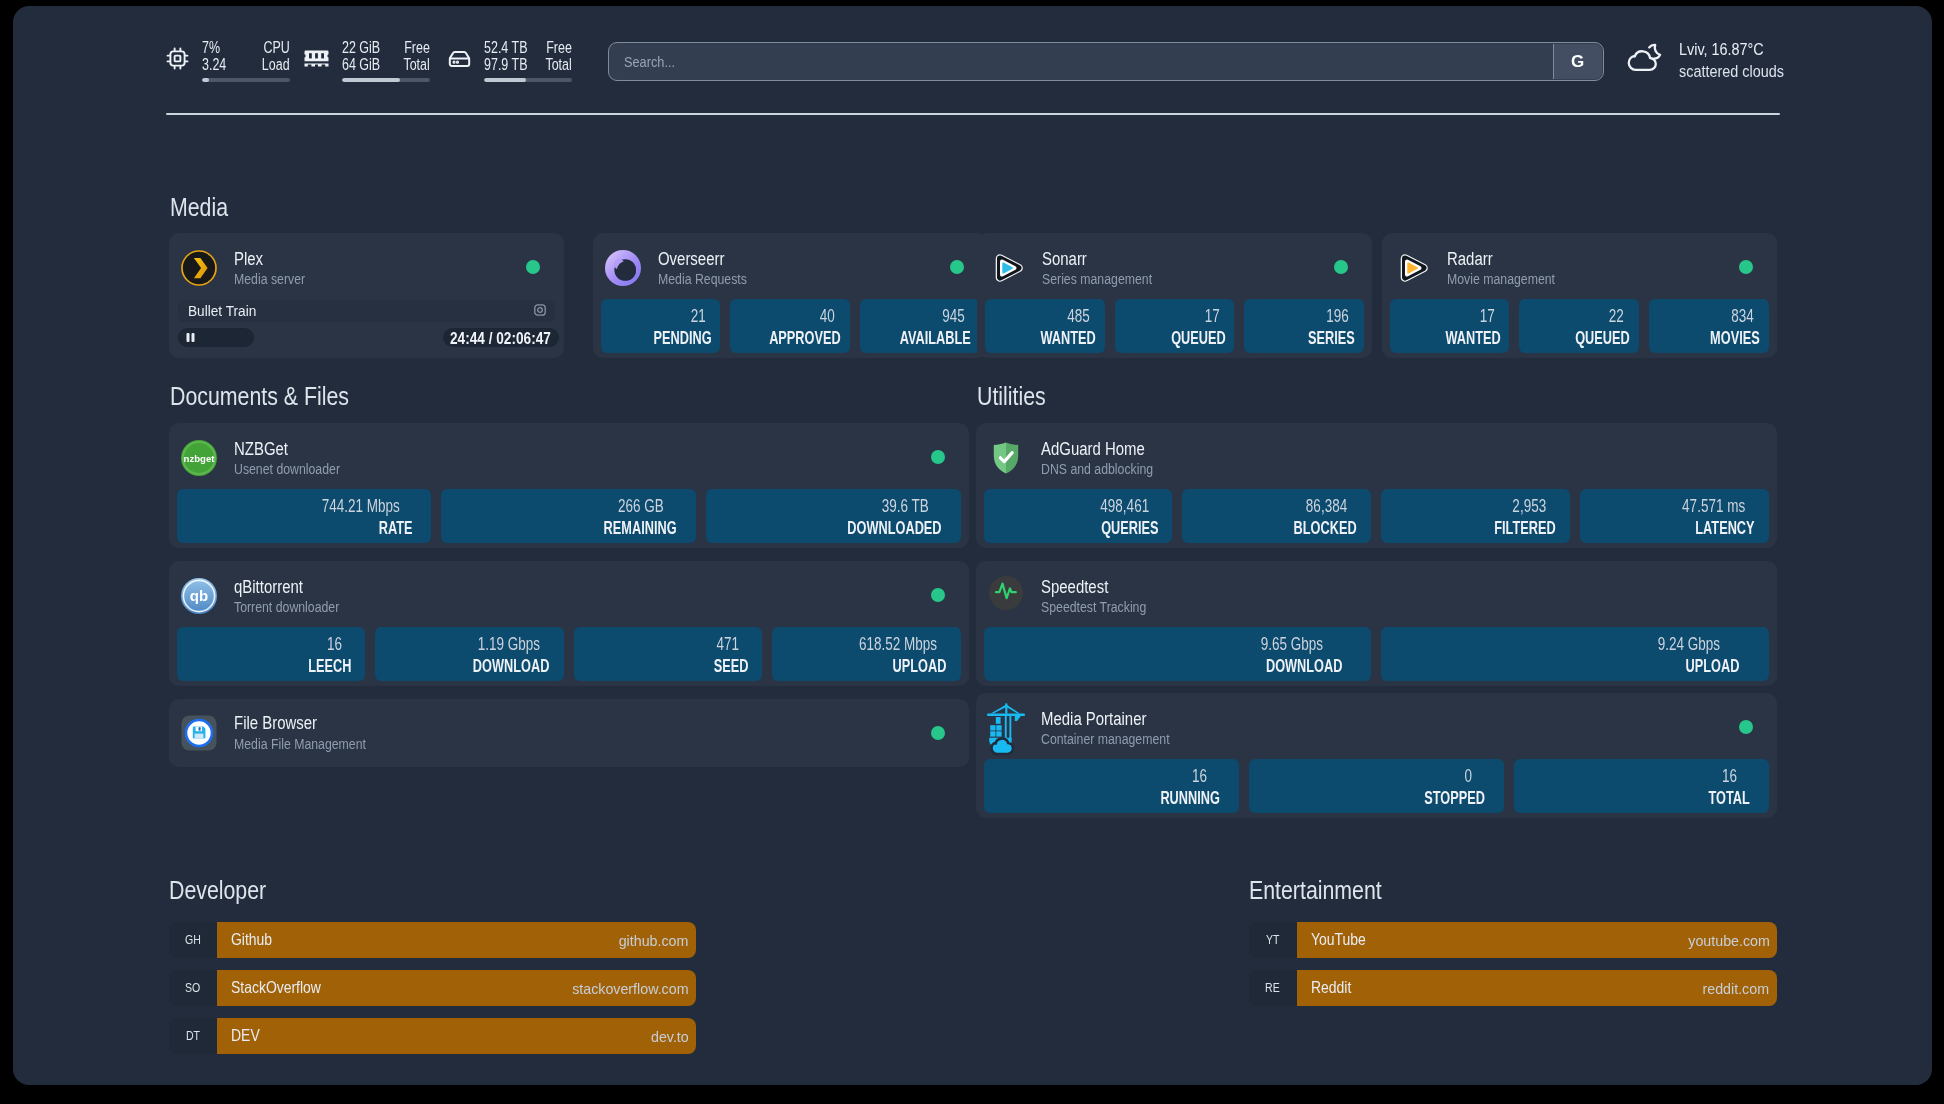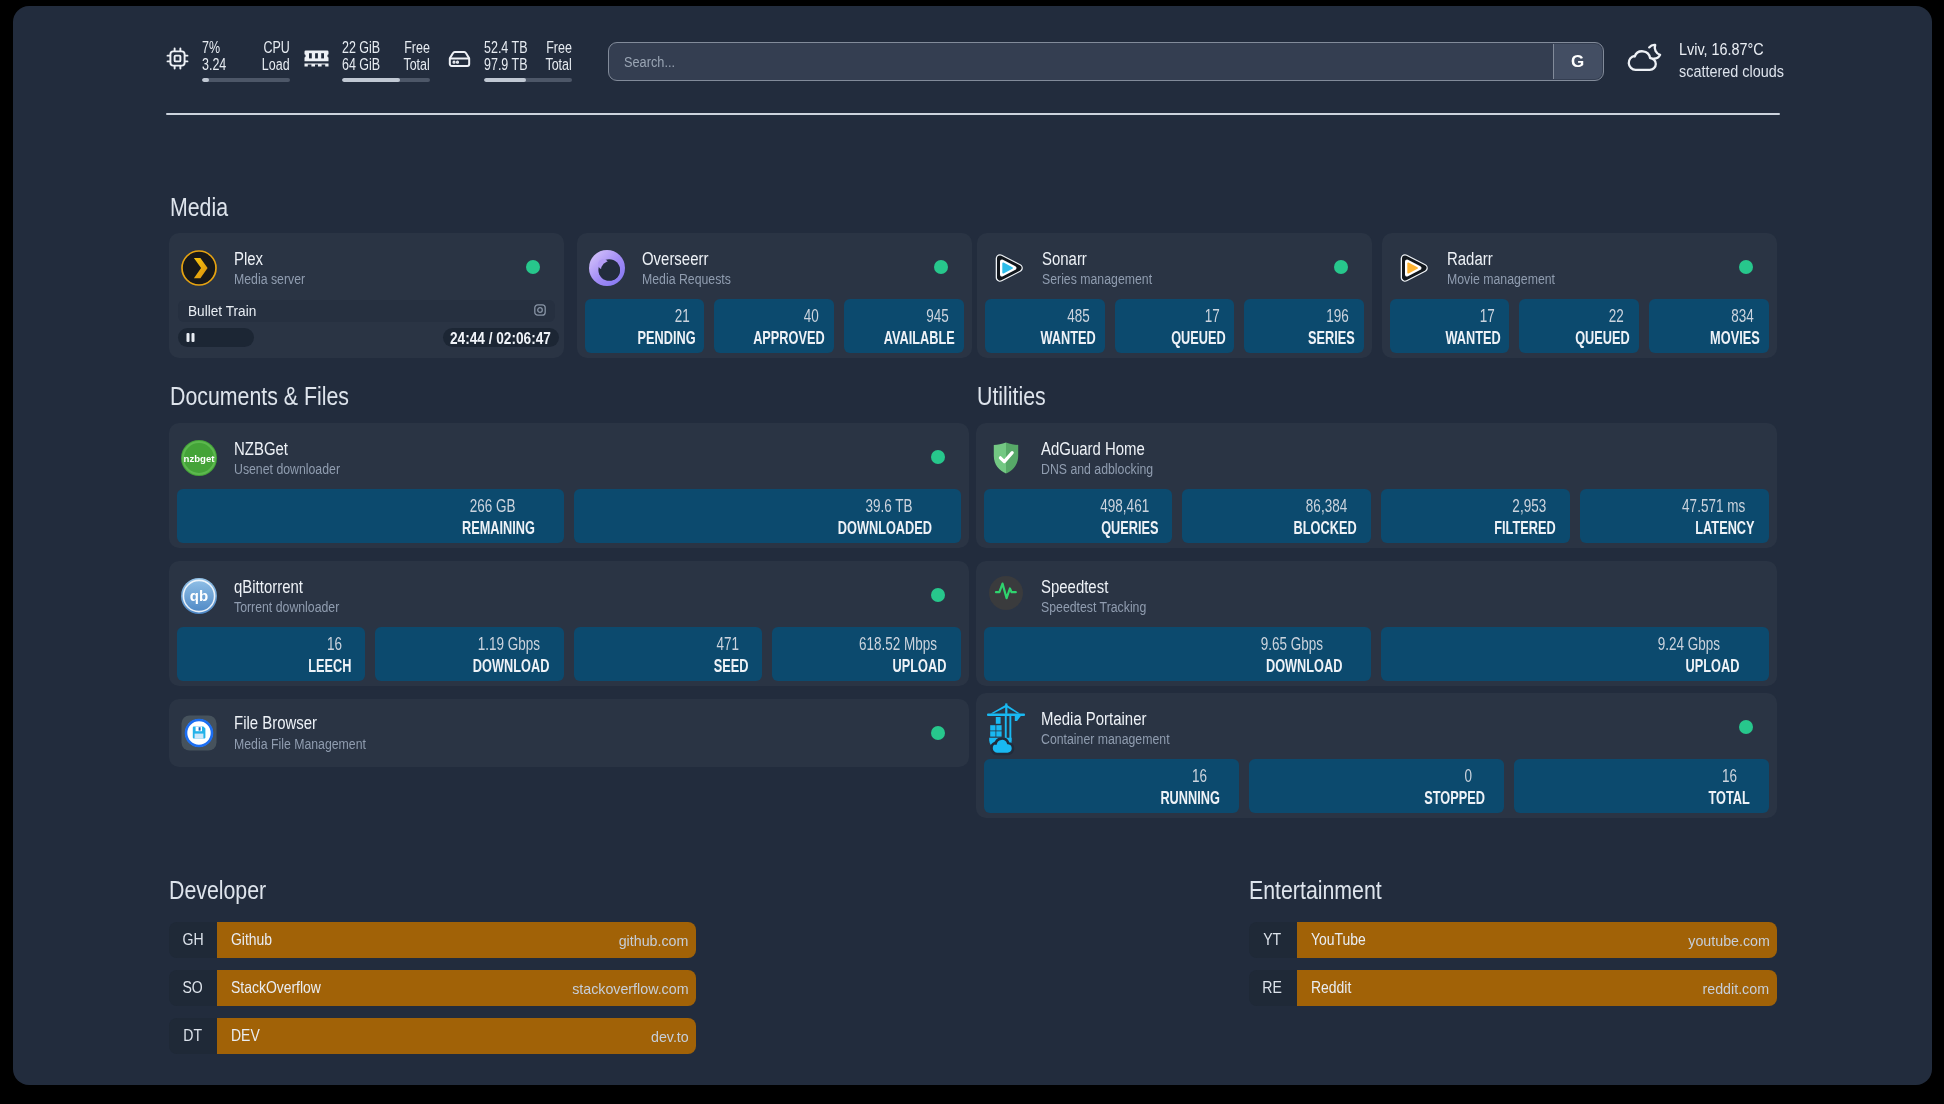--- a/index.html
+++ b/index.html
@@ -41,21 +41,21 @@
 .pxcam{position:absolute;right:9px;top:4px}
 .pxrow{position:absolute;left:9px;right:5px;top:95px;height:19px}
 .pxtp{position:absolute;right:0;top:0;width:116px;height:19px;background:#1c2634;border-radius:9.5px;text-align:center}
 .pxpill{position:absolute;left:0;top:0;width:76px;height:19px;background:#1c2634;border-radius:9.5px}
 .pxtime{display:inline-block;font-size:15px;font-weight:700;color:#f1f4f9;line-height:19px;transform:scale(.91,1.1);transform-origin:center center}
 
 .bmcol{position:absolute;top:875px;width:527px}
 .bmh{font-size:26px;color:#dee4ec;transform:scale(.82,1);transform-origin:left top}
 .bm{display:flex;height:36px;margin-top:12px;border-radius:8px;overflow:hidden}
 .bm.first{margin-top:16px}
-.ab{width:48px;background:#1f2937;display:flex;align-items:center;justify-content:center;font-size:16px;color:#dde3eb;flex:none}
+.ab{width:48px;background:#1f2937;display:flex;align-items:center;justify-content:center;font-size:12px;color:#dde3eb;flex:none}
 .ab span{display:inline-block;transform:scale(.88,1.02)}
 .bb{flex:1;background:#a16207;display:flex;align-items:center;justify-content:space-between;padding:0 7px 0 14px}
 .bn{font-size:15.5px;color:#e9edf3;display:inline-block;transform:scale(.9,1.05);transform-origin:left center}
 .bu{font-size:15px;color:#c6ced9;display:inline-block;transform:scale(.95,1);transform-origin:right center}
 </style></head>
 <body>
 <div class="panel">
     <div class="content">
 <div class="meter" style="left:-3px">
   <svg class="micon" style="width:23px;height:25px;margin-top:7px" viewBox="0 0 24 24" fill="none" stroke="#eef1f6" stroke-width="2" stroke-linecap="round">
@@ -149,21 +149,21 @@
   <div class="pxrow">
           <div class="pxpill">
             <svg width="9" height="9" viewBox="0 0 9 9" style="position:absolute;left:8px;top:5px">
               <rect x="0.5" width="3" height="9" rx="1" fill="#e9edf3"></rect>
               <rect x="5.5" width="3" height="9" rx="1" fill="#e9edf3"></rect>
             </svg>
           </div>
           <div class="pxtp"><span class="pxtime">24:44 / 02:06:47</span></div>
         </div>
 </div>
-<div class="card" style="left:408px;top:233px;width:395px;height:125px">
+<div class="card" style="left:424px;top:233px;width:395px;height:125px">
   <svg class="icon36" viewBox="0 0 36 36">
           <defs>
             <linearGradient id="ovg" x1="0" y1="0" x2="1" y2="1">
               <stop offset="0" stop-color="#dccbfc"></stop>
               <stop offset="0.55" stop-color="#a18bf5"></stop>
               <stop offset="1" stop-color="#7f75f3"></stop>
             </linearGradient>
           </defs>
           <circle cx="18" cy="18" r="18" fill="url(#ovg)"></circle>
           <circle cx="20.2" cy="20" r="10.8" fill="#222c3d"></circle>
@@ -243,20 +243,24 @@
 <div class="card" style="left:0;top:423px;width:800px;height:125px">
   <svg class="icon36" viewBox="0 0 36 36">
           <circle cx="18" cy="18" r="18" fill="#44a338"></circle>
           <circle cx="18" cy="18" r="16" fill="none" stroke="#5cb84e" stroke-width="2"></circle>
           <text x="18" y="21.8" text-anchor="middle" font-family="Liberation Sans" font-size="9.6" font-weight="700" fill="#fff">nzbget</text>
         </svg>
   <div class="ct">NZBGet</div>
         <div class="cs">Usenet downloader</div>
         <span class="dot"></span>
   <div class="stats">
+          <div class="box">
+            <div class="n">744.21 Mbps</div>
+            <div class="l">RATE</div>
+          </div>
           <div class="box">
             <div class="n">266 GB</div>
             <div class="l">REMAINING</div>
           </div>
           <div class="box">
             <div class="n">39.6 TB</div>
             <div class="l">DOWNLOADED</div>
           </div>
         </div>
 </div>

